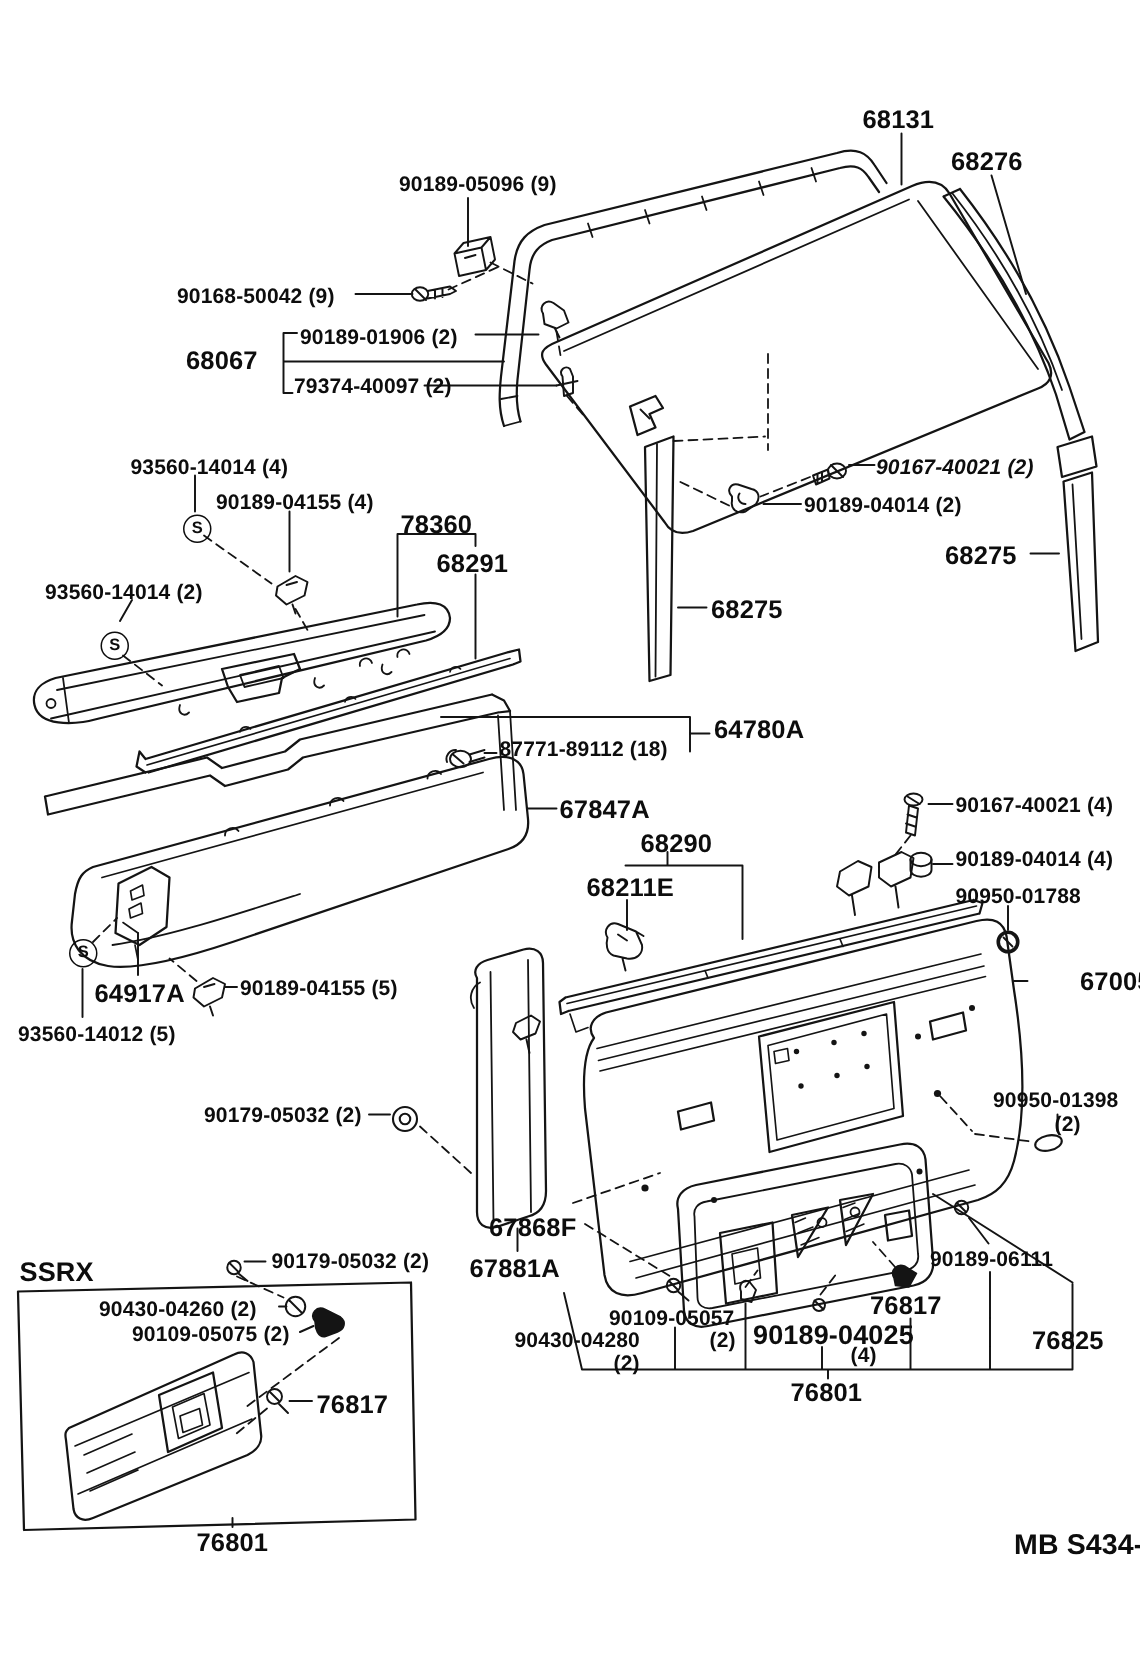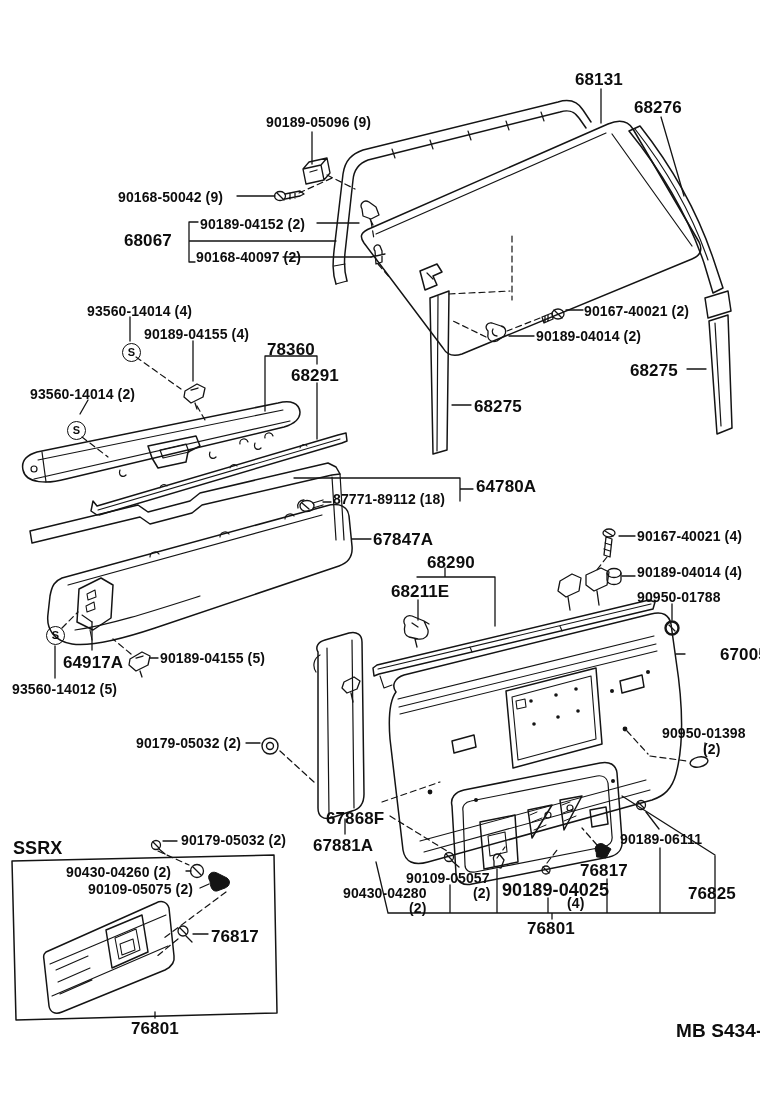--- a/index.html
+++ b/index.html
@@ -252,24 +252,24 @@
       <path d="M627,731 L648,754 M650,756 L687,761"></path>
       <path d="M158,851 L189,865 M226,892 L164,938 M178,939 L156,957"></path>
     </g>
   </svg>
 
   <div style="position:absolute;left:0;top:0;width:100%;height:100%;">
       <div class="lbl" style="left: 575px; top: 71px; font-size: 17px;">68131</div>
       <div class="lbl" style="left: 634px; top: 99px; font-size: 17px;">68276</div>
       <div class="lbl" style="left: 266px; top: 115px; font-size: 14px;">90189-05096 (9)</div>
       <div class="lbl" style="left: 118px; top: 190px; font-size: 14px;">90168-50042 (9)</div>
-      <div class="lbl" style="left: 200px; top: 217px; font-size: 14px;">90189-04152 (2)</div>
+      <div class="lbl" style="left: 200px; top: 217px; font-size: 14px;">90189-01906 (2)</div>
       <div class="lbl" style="left: 124px; top: 232px; font-size: 17px;">68067</div>
-      <div class="lbl" style="left: 196px; top: 250px; font-size: 14px;">90168-40097 (2)</div>
-      <div class="lbl" style="left: 584px; top: 304px; font-size: 14px;">90167-40021 (2)</div>
+      <div class="lbl" style="left: 196px; top: 250px; font-size: 14px;">79374-40097 (2)</div>
+      <div class="lbl" style="left: 584px; top: 304px; font-size: 14px; font-style: italic;">90167-40021 (2)</div>
       <div class="lbl" style="left: 536px; top: 329px; font-size: 14px;">90189-04014 (2)</div>
       <div class="lbl" style="left: 630px; top: 362px; font-size: 17px;">68275</div>
       <div class="lbl" style="left: 474px; top: 398px; font-size: 17px;">68275</div>
       <div class="lbl" style="left: 87px; top: 304px; font-size: 14px;">93560-14014 (4)</div>
       <div class="lbl" style="left: 144px; top: 327px; font-size: 14px;">90189-04155 (4)</div>
       <div class="lbl" style="left: 267px; top: 341px; font-size: 17px;">78360</div>
       <div class="lbl" style="left: 291px; top: 367px; font-size: 17px;">68291</div>
       <div class="lbl" style="left: 30px; top: 387px; font-size: 14px;">93560-14014 (2)</div>
       <div class="lbl" style="left: 476px; top: 478px; font-size: 17px;">64780A</div>
       <div class="lbl" style="left: 333px; top: 492px; font-size: 14px;">87771-89112 (18)</div>

